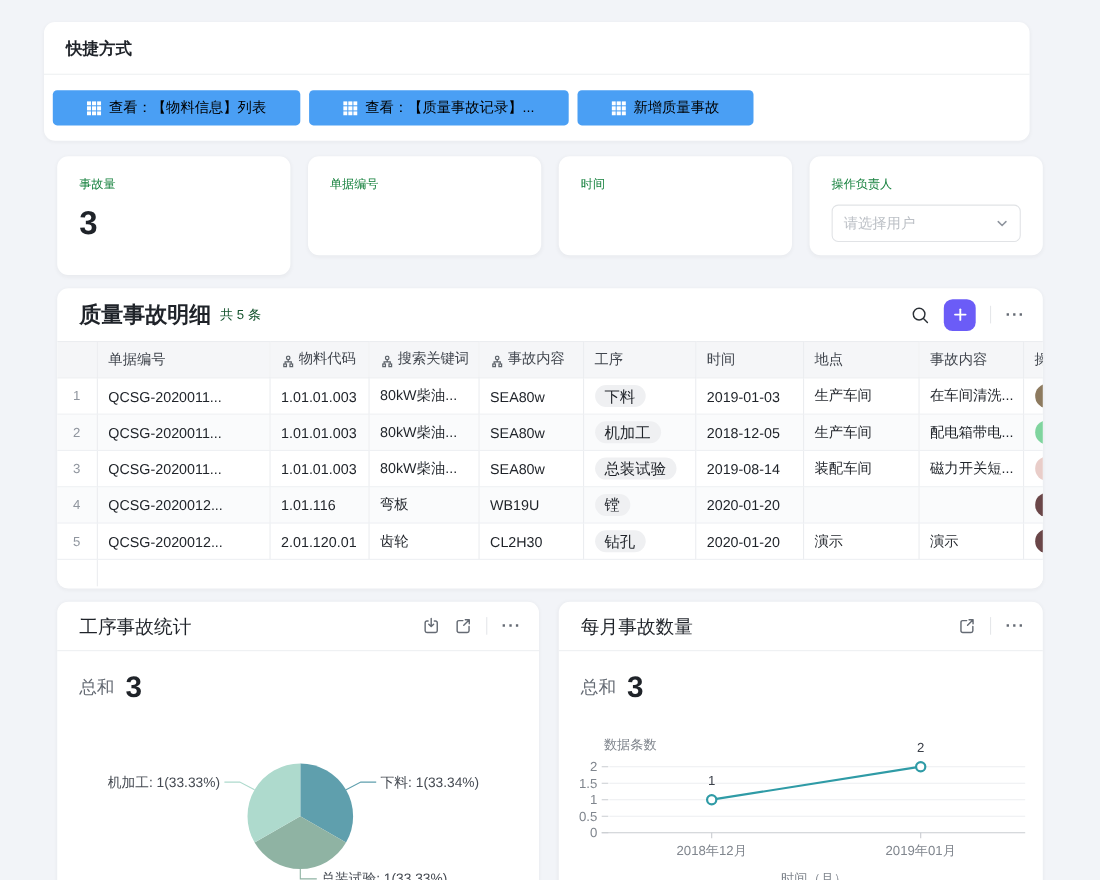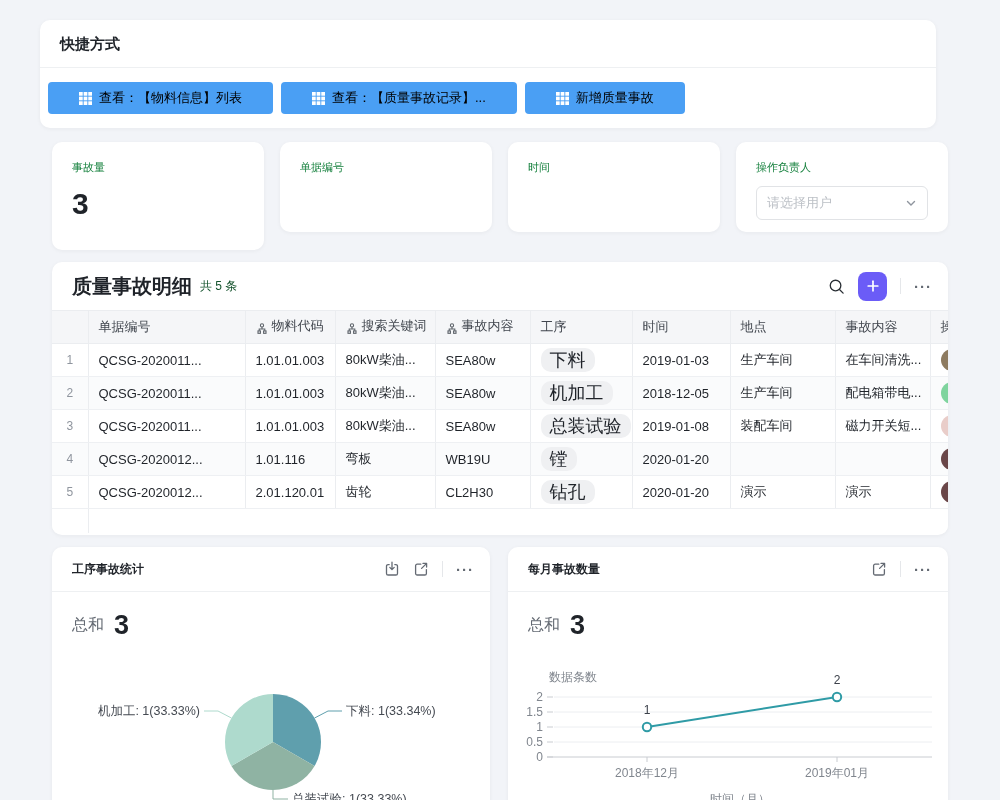--- a/index.html
+++ b/index.html
@@ -47,33 +47,33 @@
   table { border-collapse:collapse; table-layout:fixed; width:958px; font-size:13px; }
   th,td { height:33px; padding:0 10px; text-align:left; font-weight:400; white-space:nowrap; overflow:hidden;
           border-right:1px solid #ebedf0; border-bottom:1px solid #eef0f3; }
   thead tr { background:#f5f6f8; }
   thead th { color:#41464e; border-top:1px solid #ebedf0; border-bottom:1px solid #ebedf0; }
   .col-num { width:36px; } .col-doc { width:157px; } .col-code { width:90px; }
   .col-name { width:100px; } .col-spec { width:95px; } .col-proc { width:102px; }
   .col-date { width:98px; } .col-place { width:105px; } .col-desc { width:95px; } .col-op { width:80px; }
   td.num { color:#8f959e; font-size:12px; text-align:center; padding:0 4px; }
   tbody tr:nth-child(even) td { background:#fafbfc; }
-  .tag { display:inline-block; background:#eff0f2; border-radius:10px; padding:3px 9px; font-size:18px; line-height:1;text-align:center; }
+  .tag { display:inline-block; background:#eff0f2; border-radius:10px; padding:3px 9px; font-size:14px; line-height:1;text-align:center; }
   .th-link { display:inline-flex; align-items:flex-end; gap:4px; color:#41464e; }
   .link-ic { color:#5c6269; display:inline-flex; }
   tr.empty-row td { height:24px; border-right:none; border-bottom:none; background:#fff !important; }
   tr.empty-row td.first { border-right:1px solid #ebedf0; }
   .avatar { display:block; }
 
   
   .chart-card { top:547px; height:285px; }
   .pie-card { left:52px; width:438px; }
   .line-card { left:508px; width:440px; }
   .ch-head { height:45px; display:flex; align-items:center; padding:0 16px 0 20px; border-bottom:1px solid #eef0f2; }
-  .ch-title { font-size:12px; font-weight:700; }
+  .ch-title { font-size:17px; font-weight:400; }
   .ch-tools { margin-left:auto; display:flex; align-items:center; gap:13px; color:#646a73; }
   .ch-tools svg { cursor:pointer; }
   .sum-row { display:flex; align-items:flex-end; gap:10px; padding:20px 20px 0; }
   .sum-label { font-size:16px; color:#646a73; padding-bottom:3px; }
   .sum-value { font-size:27px; font-weight:700; line-height:1; }
   .ch-svg { position:absolute; left:0; top:100px; }
   .pie-label { font-size:12.5px; fill:#454a52; }
   .ax-txt { font-size:12px; fill:#80868e; }
   .pt-label { font-size:12px; fill:#3c414a; }
 </style>
@@ -268,21 +268,21 @@
               </svg>
             </td>
         </tr>
         <tr>
           <td class="num">3</td>
           <td>QCSG-2020011...</td>
           <td>1.01.01.003</td>
           <td>80kW柴油...</td>
           <td>SEA80w</td>
           <td><span class="tag">总装试验</span></td>
-          <td>2019-01-08</td>
+          <td>2019-08-14</td>
           <td>装配车间</td>
           <td>磁力开关短...</td>
           <td>
               <svg class="avatar" width="22" height="22">
                 <circle cx="11" cy="11" r="11" fill="#e9cdc9"></circle>
               </svg>
             </td>
         </tr>
         <tr>
           <td class="num">4</td>

